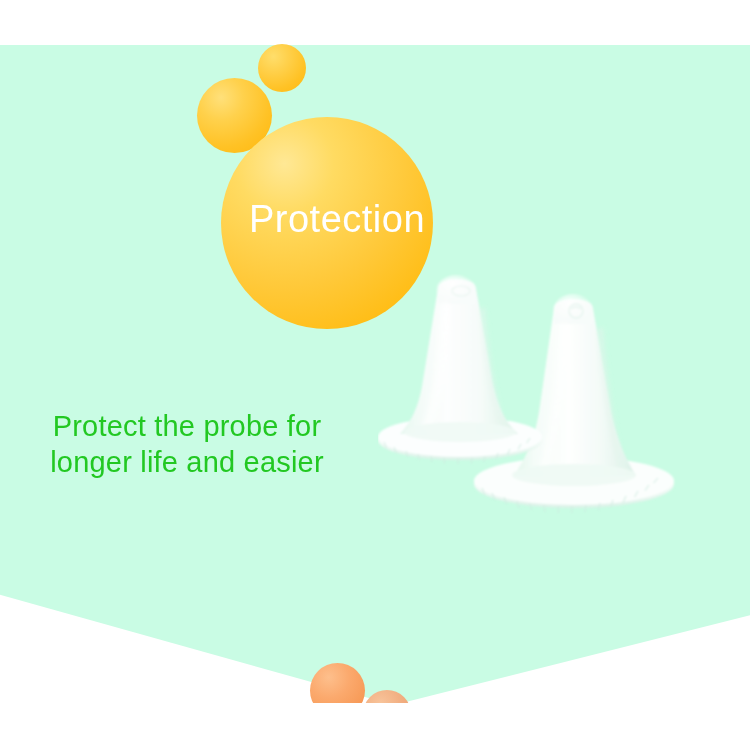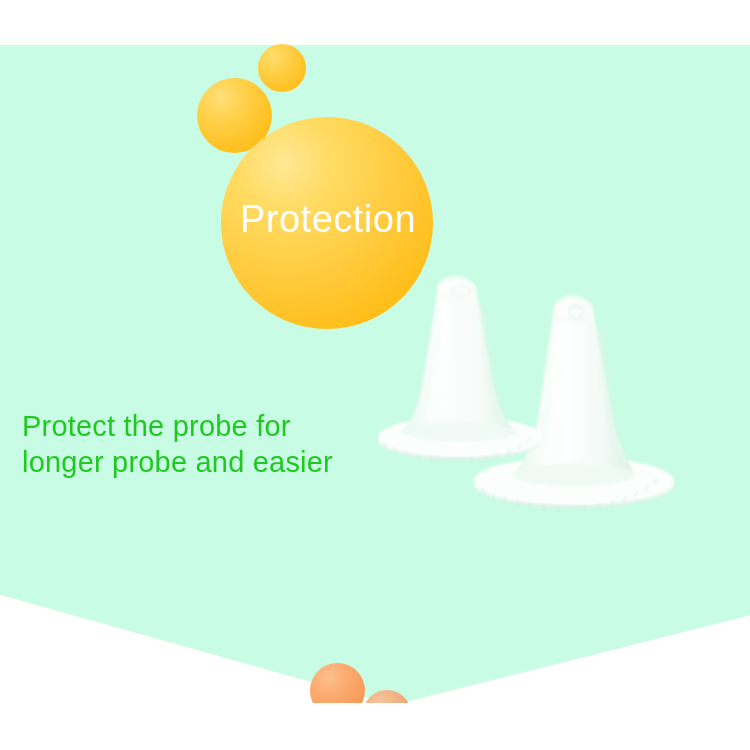--- a/index.html
+++ b/index.html
@@ -64,33 +64,35 @@
     left: 222px;
     top: 196px;
     width: 212px;
     text-align: center;
     font-size: 38px;
     font-weight: 400;
     letter-spacing: 0.5px;
     color: #ffffff;
     white-space: nowrap;
     line-height: 46px;
+    padding-left: 9px;
   }
 
   
   .copy {
     position: absolute;
     left: 22px;
     top: 408px;
     width: 330px;
     color: #22C822;
     font-size: 29px;
     line-height: 36px;
     font-weight: 400;
     letter-spacing: 0.2px;
+    text-align: center;
   }
 
   
   .product {
     position: absolute;
     left: 378px;
     top: 262px;
     width: 300px;
     height: 260px;
   }
@@ -140,21 +142,21 @@
   <div class="mint-panel"></div>
 
   <div class="bubble bubble-small"></div>
   <div class="bubble bubble-medium"></div>
   <div class="bubble bubble-large"></div>
 
   <div class="bubble-title">Protection</div>
 
   <div class="copy">
     <div>Protect the probe for</div>
-    <div>longer probe and easier</div>
+    <div>longer life and easier</div>
   </div>
 
   <div class="product">
     <svg width="300" height="260" viewBox="0 0 300 260" xmlns="http://www.w3.org/2000/svg">
       <defs>
         <linearGradient id="cap-body" x1="0" y1="0" x2="1" y2="0">
           <stop offset="0%" stop-color="#E4F7EE"></stop>
           <stop offset="14%" stop-color="#F2FBF7"></stop>
           <stop offset="40%" stop-color="#FDFEFE"></stop>
           <stop offset="68%" stop-color="#F6FBF9"></stop>

